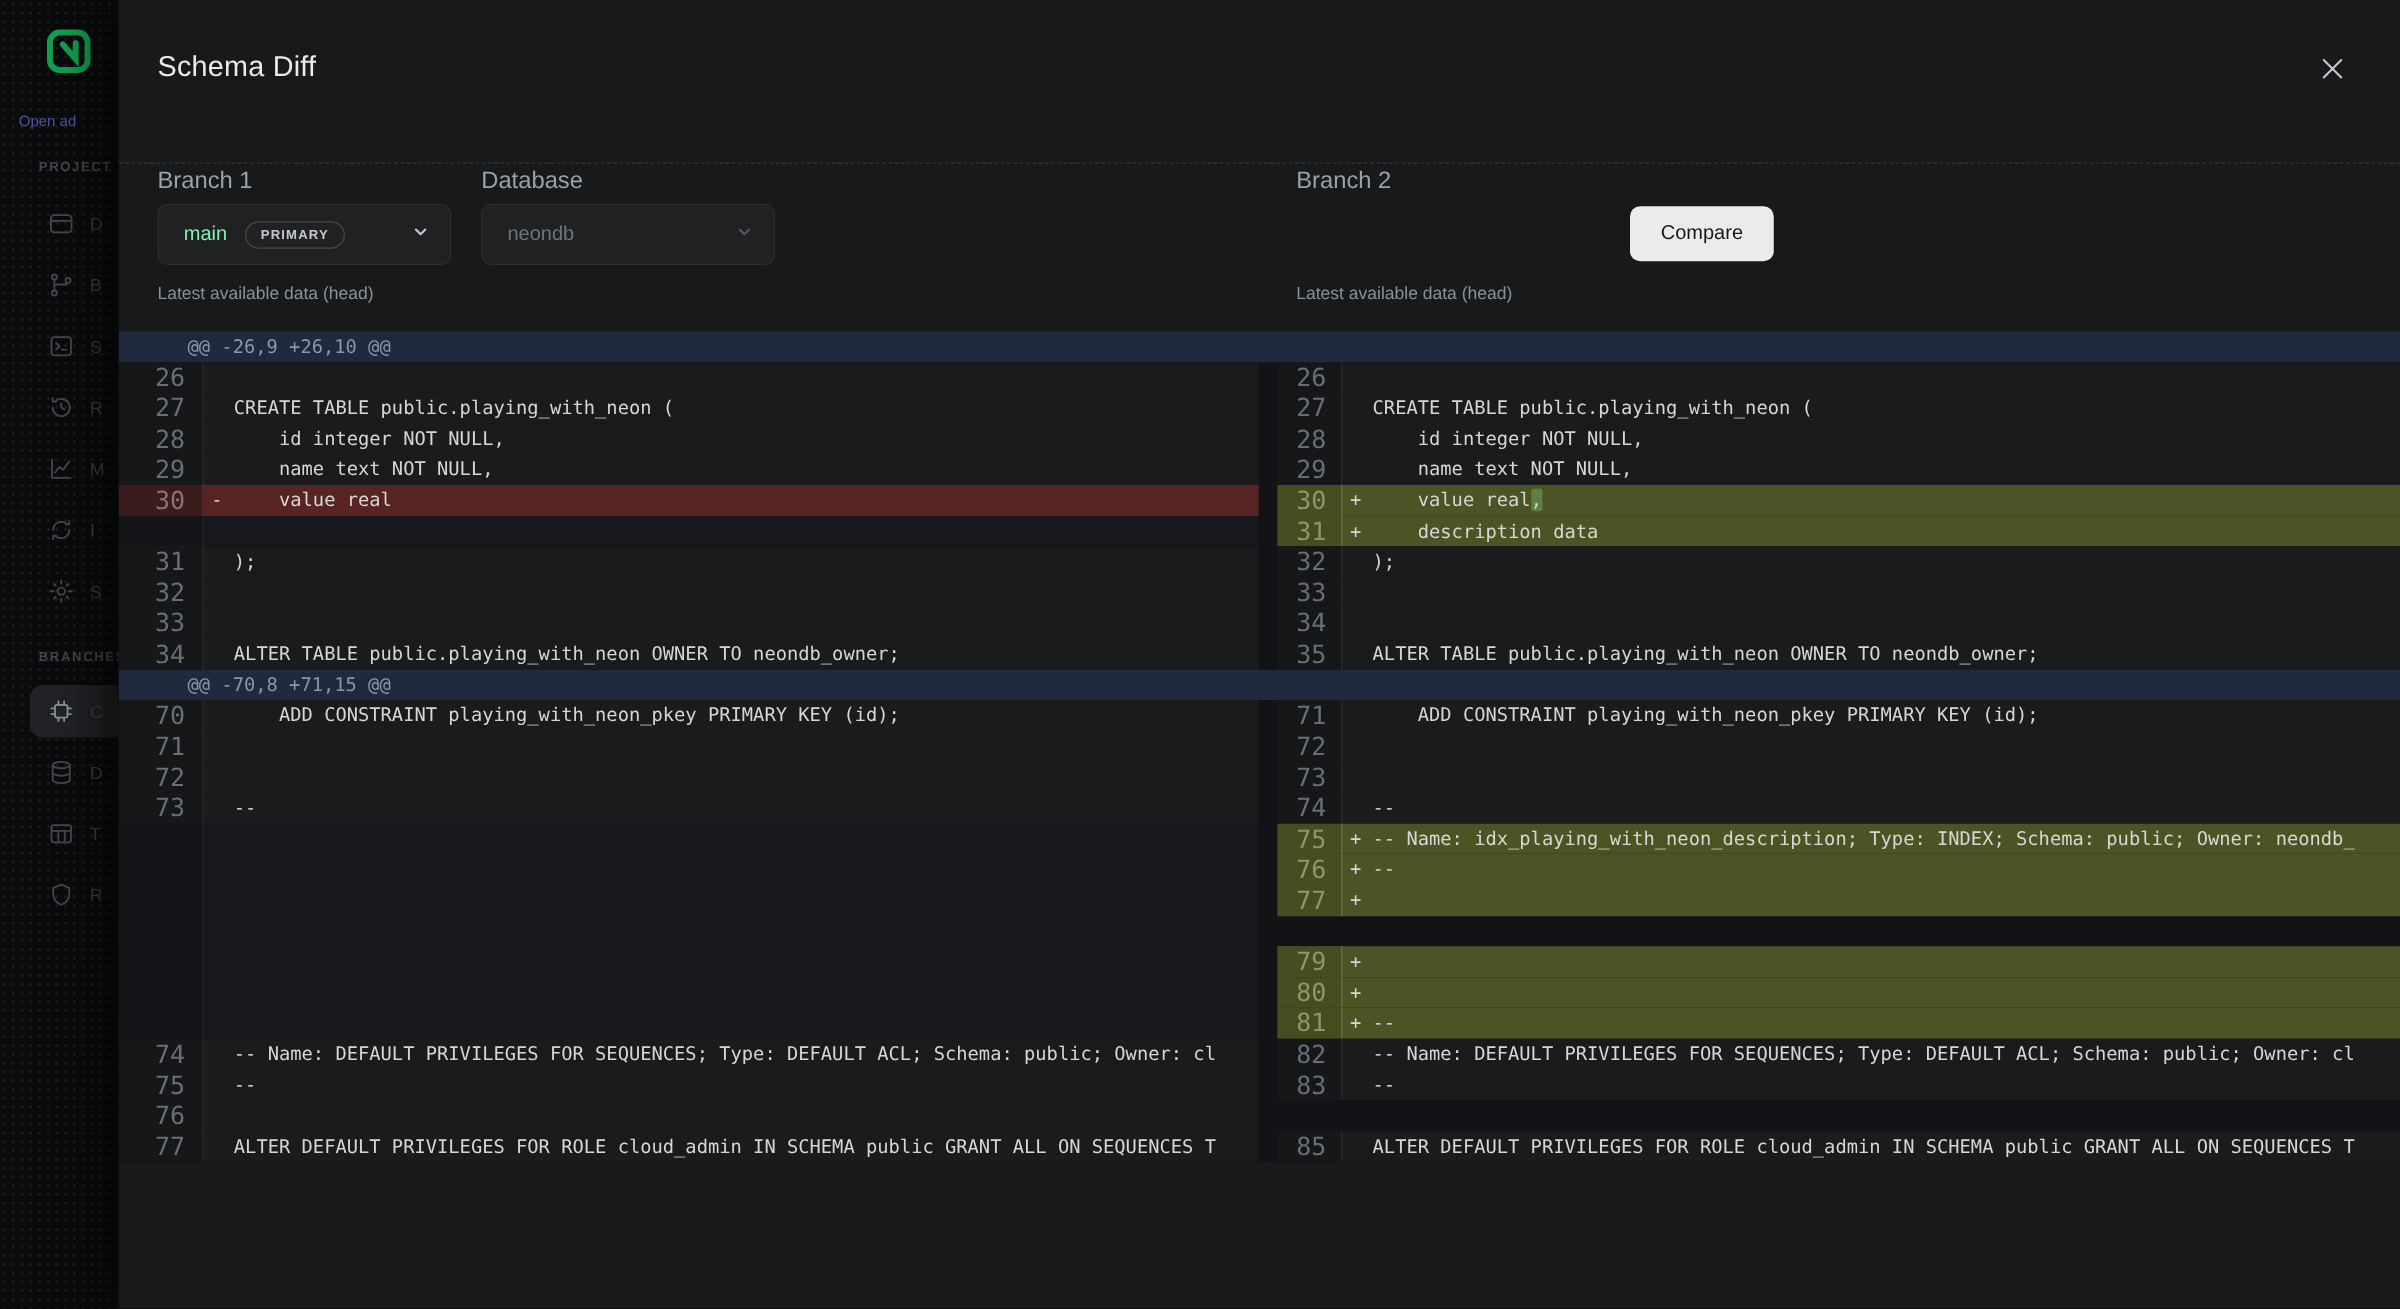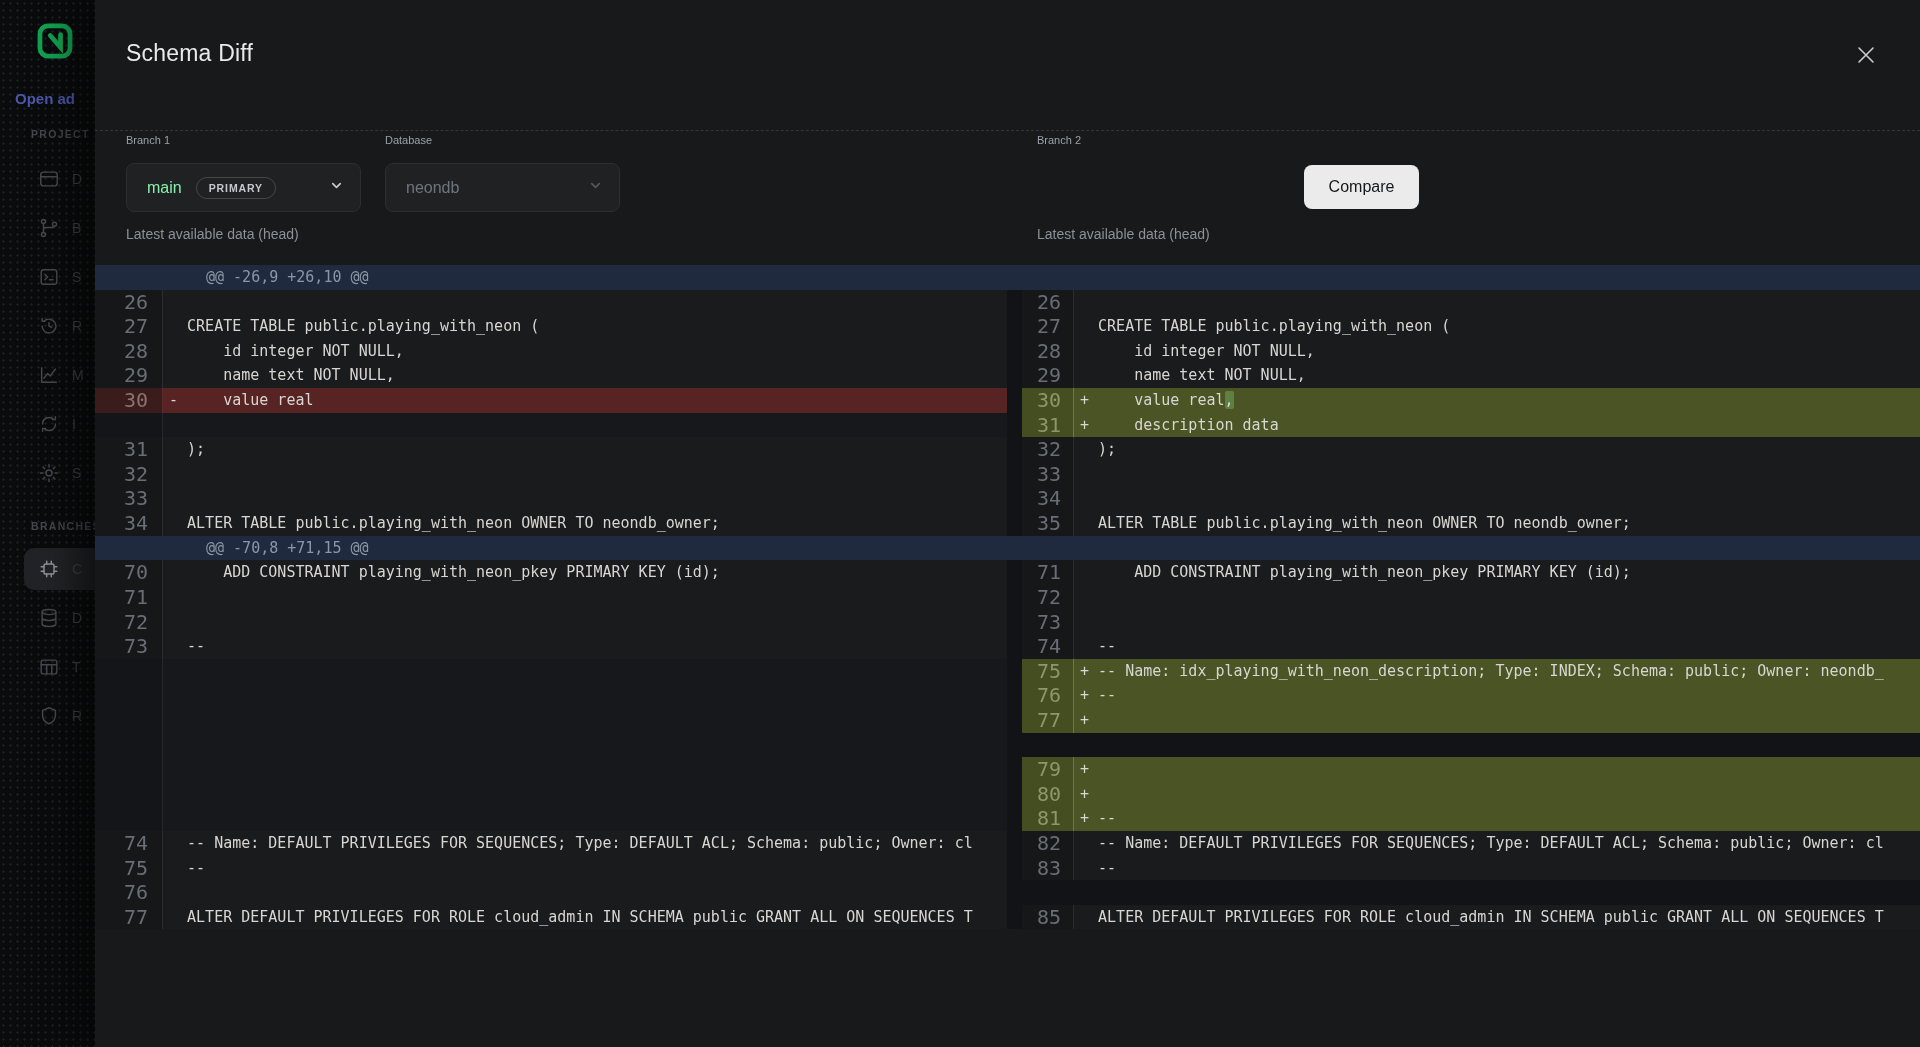--- a/index.html
+++ b/index.html
@@ -14,21 +14,21 @@
   .screen{position:relative;width:1920px;height:1047px;overflow:hidden;
     background:#0a0b0c;font-family:"Liberation Sans",sans-serif}
 
   
   .sidebar{position:absolute;left:0;top:0;width:95px;height:100%;
     background-color:#0a0b0c;
     background-image:radial-gradient(circle,#1b1d20 1px,transparent 1.3px);
     background-size:7px 7px;overflow:hidden}
   .logo{position:absolute;left:36px;top:22px;width:38px;height:38px}
   .open-link{position:absolute;left:15px;top:90px;width:80px;overflow:hidden;
-    white-space:nowrap;color:#4d56a8;font-size:15px;font-weight:700}
+    white-space:nowrap;color:#4d56a8;font-size:12px;font-weight:400}
   .side-label{position:absolute;left:31px;color:#44474c;font-size:10.5px;
     font-weight:700;letter-spacing:1.3px;white-space:nowrap}
   .side-item{position:absolute;left:24px;width:71px;height:42px;display:flex;
     align-items:center;gap:12px;padding-left:14px;overflow:hidden;border-radius:10px 0 0 10px}
   .side-item.active{background:#212326}
   .side-item svg{flex:none;stroke:#45494e;fill:none;stroke-width:1.6;
     stroke-linecap:round;stroke-linejoin:round}
   .side-item.active svg{stroke:#8d9399}
   .side-item .lab{color:#3c4045;font-size:14px;white-space:nowrap}
 
@@ -36,40 +36,40 @@
   .modal{position:absolute;left:95px;top:0;right:0;bottom:0;background:var(--modal-bg);
     box-shadow:-18px 0 36px rgba(0,0,0,.55)}
   .modal-header{position:absolute;left:0;top:0;right:0;height:131px;
     border-bottom:1px dashed #33353a}
   .modal-title{position:absolute;left:31px;top:40px;color:#e8eaec;
     font-size:23px;font-weight:500;letter-spacing:.2px}
   .close-btn{position:absolute;right:38px;top:39px;width:32px;height:32px;
     display:flex;align-items:center;justify-content:center;cursor:pointer;border-radius:6px}
 
   
-  .ctl-label{position:absolute;color:#9aa1a7;font-size:11px}
+  .ctl-label{position:absolute;color:#9aa1a7;font-size:19px}
   .hint{position:absolute;color:#8b9197;font-size:14px}
   .select{position:absolute;top:163px;width:235px;height:49px;background:#202123;
     border:1px solid #2c2e31;border-radius:8px;display:flex;align-items:center;
     padding:0 16px 0 20px;cursor:pointer}
   .select .val{color:#86efac;font-size:16px}
   .select.disabled .val{color:#70757d}
   .select .chev{margin-left:auto}
   .badge{margin-left:14px;border:1px solid #45474b;border-radius:12px;
     padding:4px 12px;color:#c5c9cd;font-size:10.5px;font-weight:600;letter-spacing:.9px}
   .compare-btn{position:absolute;left:1209px;top:165px;width:115px;height:44px;
     background:#ebebec;color:#161718;font-size:16px;font-weight:500;border:none;
     border-radius:8px;display:flex;align-items:center;justify-content:center;cursor:pointer}
 
   
   .diff{position:absolute;left:0;top:265px;right:0;height:665px;
     font-family:"DejaVu Sans Mono",monospace;overflow:hidden}
   .drow{display:flex;height:24.62px;background:var(--gap-bg)}
   .drow.hunk{background:var(--hunk-bg)}
-  .hunk-text{padding-left:111px;line-height:24.62px;font-size:15px;color:var(--hunk-text);white-space:pre}
+  .hunk-text{padding-left:55px;line-height:24.62px;font-size:15px;color:var(--hunk-text);white-space:pre}
   .lcell{width:912px;flex:none;display:flex;background:var(--code-bg);overflow:hidden}
   .rcell{flex:1;margin-left:15px;display:flex;background:var(--code-bg);overflow:hidden}
   .num{flex:none;text-align:right;color:#696e75;font-size:20px;line-height:24.62px;
     background:var(--gutter-bg);border-right:1px solid var(--gutter-line)}
   .lcell .num{width:68px;padding-right:14px}
   .rcell .num{width:52px;padding-right:12px}
   .code{flex:1;overflow:hidden;white-space:pre;padding-left:6px;
     font-size:15px;line-height:24.62px;color:#d8d6d2}
   .cell-removed{background:var(--removed-bg)}
   .cell-removed .num{background:var(--removed-gutter);border-right-color:var(--removed-border);color:#8d7270}

